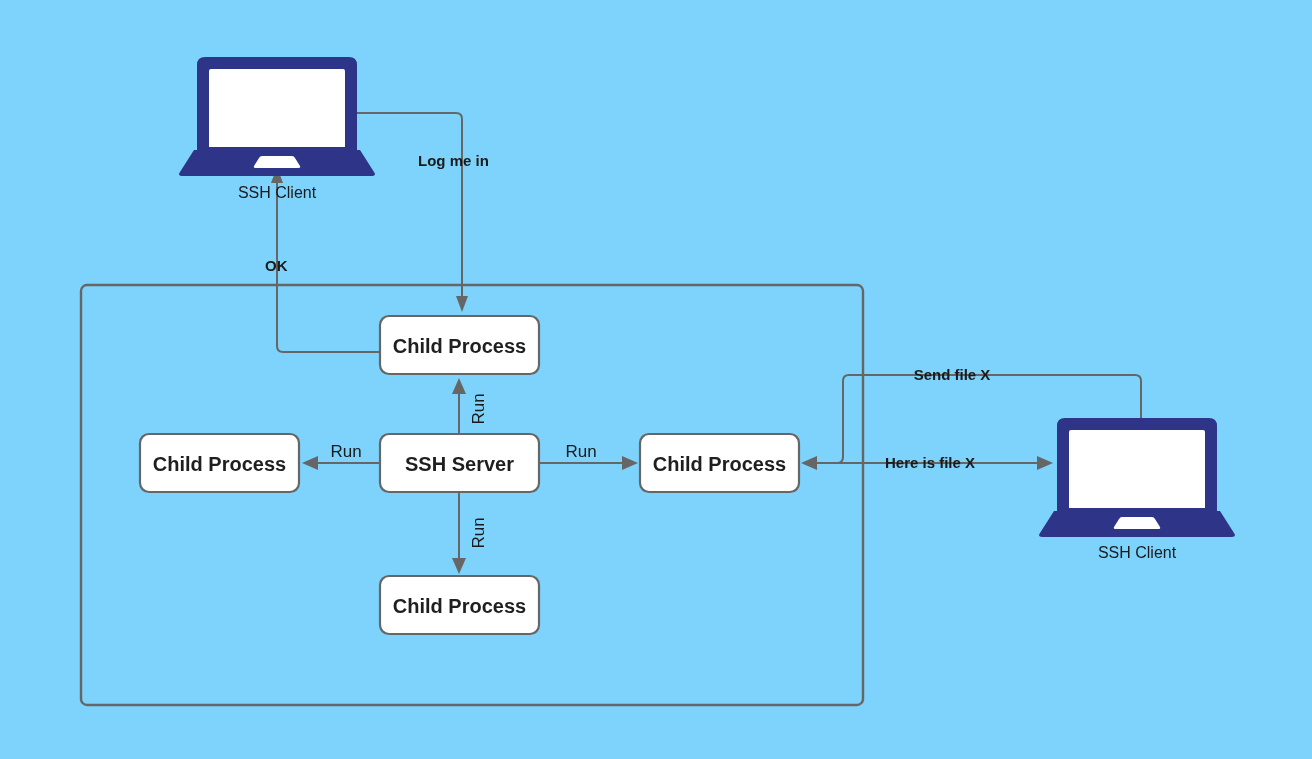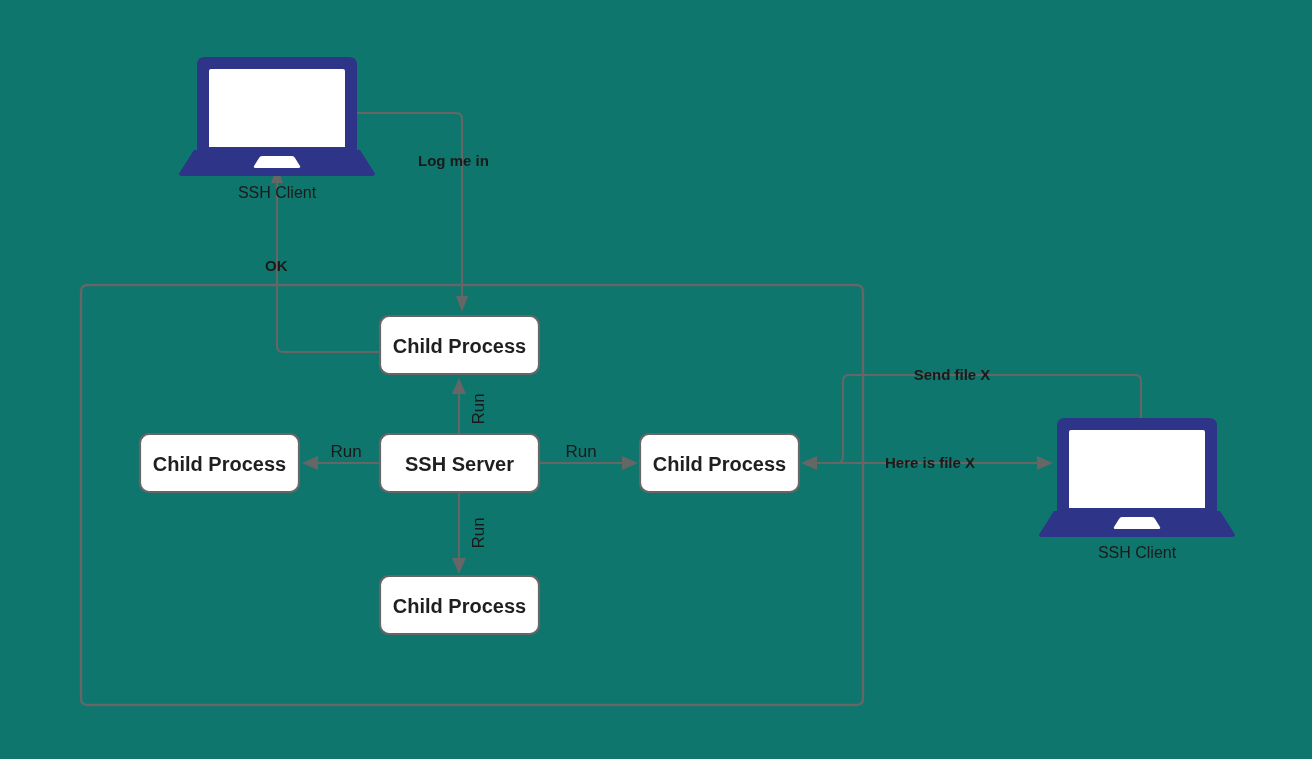--- a/index.html
+++ b/index.html
@@ -8,21 +8,21 @@
     padding: 0;
     background: #ffffff;
   }
   body {
     font-family: "Liberation Sans", sans-serif;
   }
   #stage {
     position: relative;
     width: 1312px;
     height: 759px;
-    background: #0f766e;
+    background: #7dd3fc;
     overflow: hidden;
   }
   #diagram-svg {
     position: absolute;
     left: 0;
     top: 0;
     width: 1312px;
     height: 759px;
   }
   .node-text {

